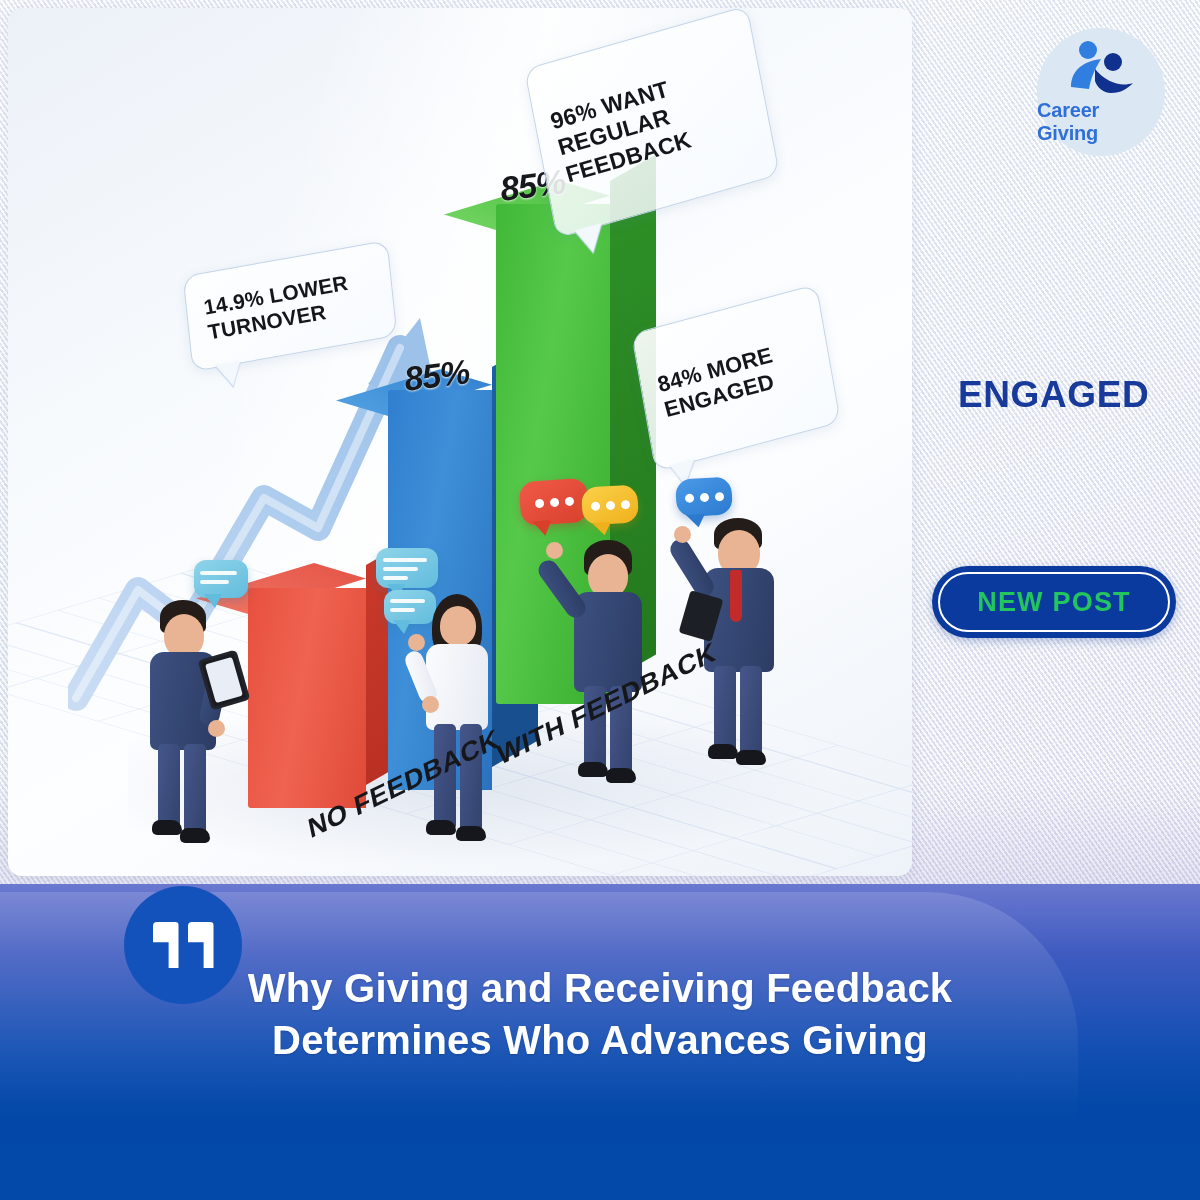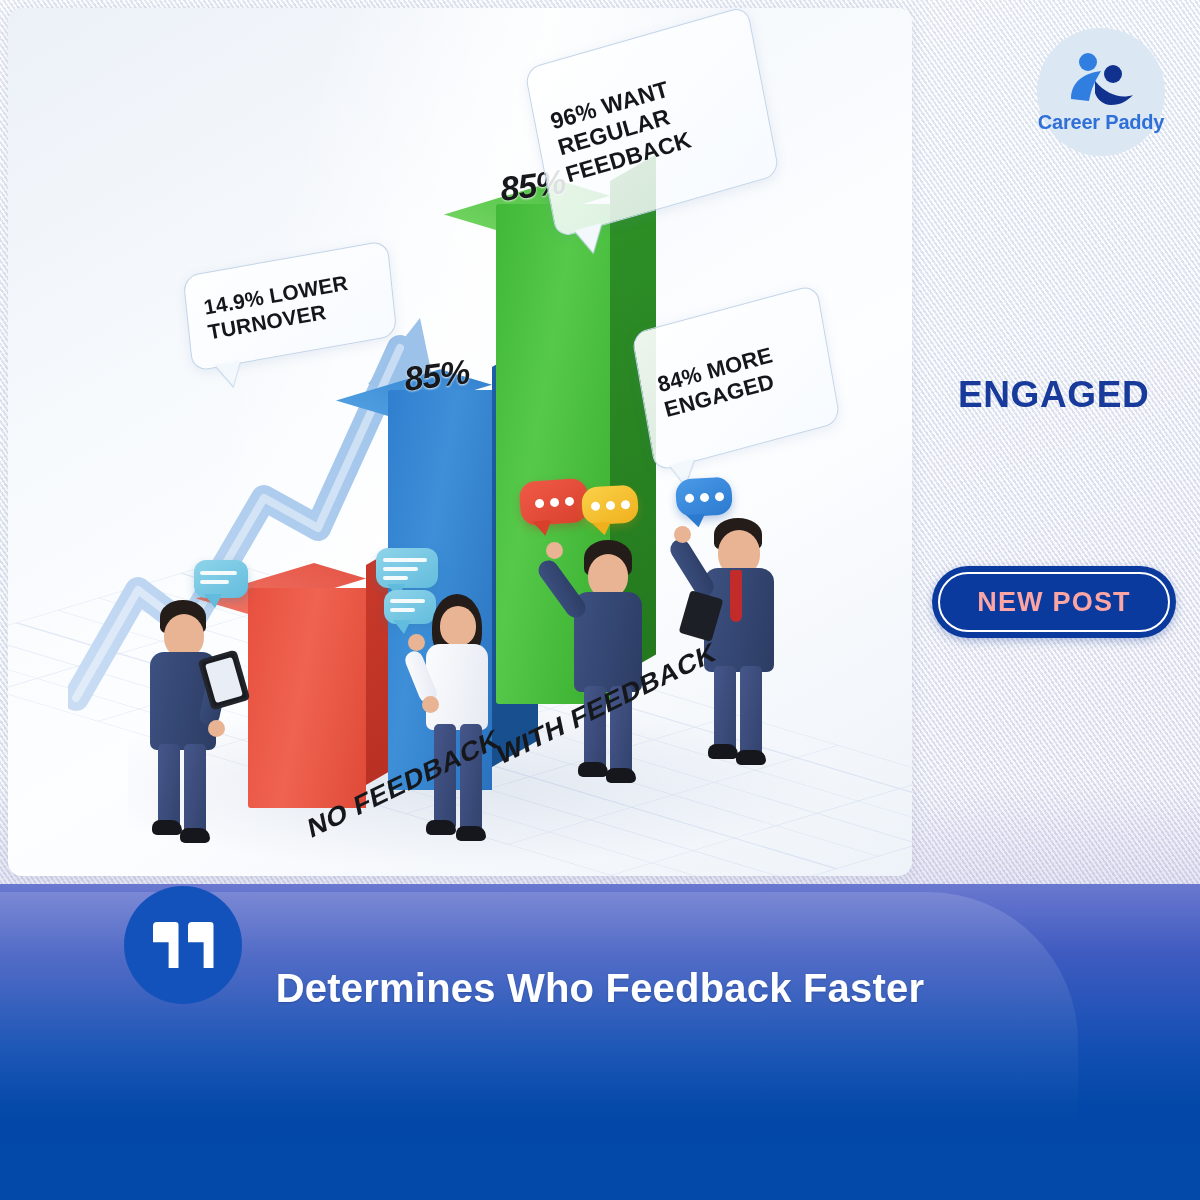--- a/index.html
+++ b/index.html
@@ -188,21 +188,21 @@
   .new-post-btn{
     position:absolute; left:932px; top:566px; width:244px; height:72px;
     background:#0a3a9e; border-radius:40px;
     display:flex; align-items:center; justify-content:center;
     box-shadow:0 3px 10px rgba(10,50,140,.28);
   }
   .new-post-btn .ring{
     position:absolute; inset:6px; border:2.5px solid #ffffff; border-radius:34px;
   }
   .new-post-btn span{
-    position:relative; color:#fca5a5; font-size:27px; font-weight:bold; letter-spacing:1.2px;
+    position:relative; color:#22c55e; font-size:27px; font-weight:bold; letter-spacing:1.2px;
   }
 
   
   .banner{
     position:absolute; left:0; bottom:0; width:1200px; height:316px;
   }
   .banner-solid{
     position:absolute; inset:0;
     background:linear-gradient(180deg,#6a78cf 0%,#3f5bc0 22%,#134fb3 52%,#0348a8 70%,#0349a9 100%);
   }
@@ -414,21 +414,21 @@
   <div class="axis-label" id="axis-with">WITH FEEDBACK</div>
 </div>
 
 <div style="position:absolute;left:1037px;top:28px;width:128px;height:128px;border-radius:50%;background:#dce7f4;display:flex;flex-direction:column;align-items:center;justify-content:center;">
   <svg width="72" height="56" viewBox="0 0 72 56">
     <circle cx="23" cy="11" r="9" fill="#2f7ee0"></circle>
     <path d="M6 48 C6 30 20 22 36 20 C30 30 26 38 24 50 Z" fill="#2f7ee0"></path>
     <circle cx="48" cy="23" r="9" fill="#11318f"></circle>
     <path d="M30 30 C42 44 56 48 68 44 C62 50 56 54 46 54 C38 54 32 48 30 42 Z" fill="#11318f"></path>
   </svg>
-  <div style="margin-top:4px;font-size:20px;font-weight:bold;color:#2f6fd8;letter-spacing:-.2px;">Career Paddy</div>
+  <div style="margin-top:4px;font-size:20px;font-weight:bold;color:#2f6fd8;letter-spacing:-.2px;">Career Giving</div>
 </div>
 
 <div class="rail-title">ENGAGED</div>
 
 <div class="new-post-btn">
   <div class="ring"></div>
   <span>NEW POST</span>
 </div>
 
 <div class="banner">
@@ -437,14 +437,15 @@
 </div>
 
 <div class="quote-badge">
   <div class="qm">
       <b></b>
       <b></b>
     </div>
 </div>
 
 <div class="headline">
-  <span class="l2">Determines Who Feedback Faster</span>
+  <span class="l1">Why Giving and Receiving Feedback</span>
+  <span class="l2">Determines Who Advances Giving</span>
 </div>
 
 </body></html>

